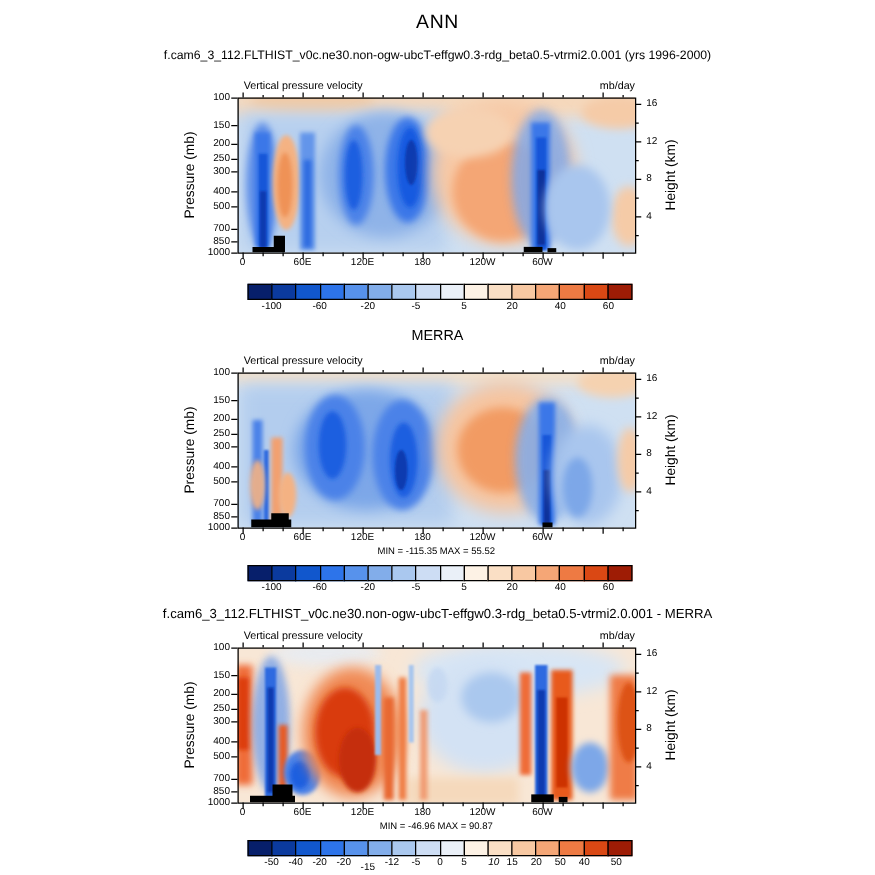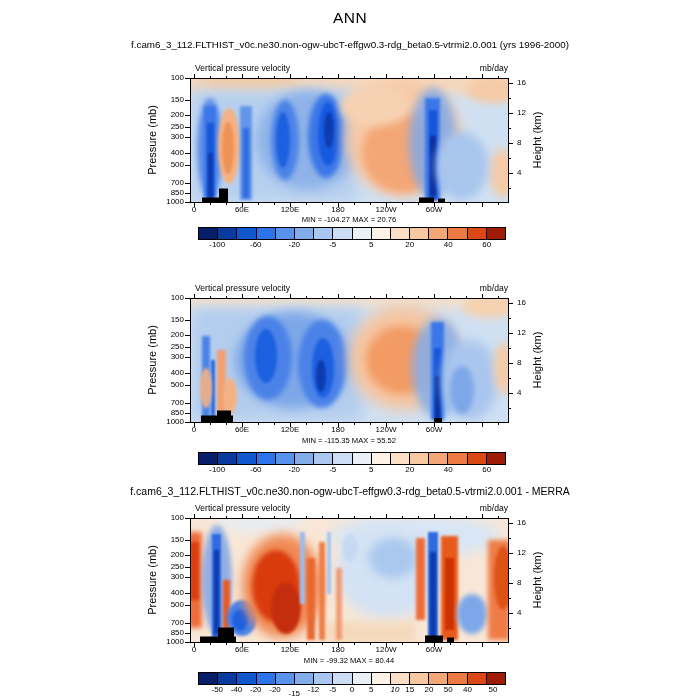--- a/index.html
+++ b/index.html
@@ -48,20 +48,21 @@
           <feGaussianBlur stdDeviation="5.5"></feGaussianBlur>
         </filter>
       <filter id="b6" x="-60%" y="-60%" width="220%" height="220%">
           <feGaussianBlur stdDeviation="7"></feGaussianBlur>
         </filter>
     </defs>
   </svg>
 
   <div class="abs main-title">ANN</div>
   <div class="abs case-title t1">f.cam6_3_112.FLTHIST_v0c.ne30.non-ogw-ubcT-effgw0.3-rdg_beta0.5-vtrmi2.0.001 (yrs 1996-2000)</div>
+  <div class="abs case-title t2">MERRA</div>
   <div class="abs case-title t3">f.cam6_3_112.FLTHIST_v0c.ne30.non-ogw-ubcT-effgw0.3-rdg_beta0.5-vtrmi2.0.001 - MERRA</div>
 
   <svg class="field" style="top:78px" viewBox="0 0 318 124" preserveAspectRatio="none">
     <rect x="-5" y="-5" width="328" height="134" fill="#cfe0f2"></rect>
     <rect x="-5" y="-8" width="328" height="24" fill="#f6d8bb" filter="url(#b5)"></rect>
     <ellipse cx="60" cy="3" rx="50" ry="9" fill="#f3cba4" filter="url(#b4)"></ellipse>
     <rect x="2" y="12" width="165" height="112" fill="#b7d0ef" filter="url(#b6)"></rect>
     <ellipse cx="118" cy="62" rx="52" ry="50" fill="#8fb3e8" filter="url(#b5)"></ellipse>
     <ellipse cx="20" cy="70" rx="13" ry="50" fill="#5e8fe8" filter="url(#b3)"></ellipse>
     <rect x="14" y="28" width="12" height="92" fill="#3b77e8" filter="url(#b2)"></rect>
@@ -88,21 +89,20 @@
     <ellipse cx="272" cy="88" rx="26" ry="34" fill="#a9c6ee" filter="url(#b4)"></ellipse>
     <path d="M12,124 L12,119.5 L29,119.5 L29,110.5 L38,110.5 L38,124 Z" fill="#000"></path>
     <rect x="229" y="119.5" width="15" height="4.5" fill="#000"></rect>
     <rect x="248" y="120.5" width="7" height="3.5" fill="#000"></rect>
   </svg>
   <div class="frame" style="top:78px"></div>
   <div class="abs inner-left" style="left:195px;top:63px">Vertical pressure velocity</div>
   <div class="abs inner-right" style="left:408px;top:63px;width:100px">mb/day</div>
   <div class="abs ylab" style="left:152px;top:140px">Pressure (mb)</div>
   <div class="abs ylab" style="left:537px;top:140px">Height (km)</div>
-  <div class="abs stats" style="top:215px">MIN = -104.27  MAX =  20.76</div>
 
   <svg class="field" style="top:298px" viewBox="0 0 318 124" preserveAspectRatio="none">
     <rect x="-5" y="-5" width="328" height="134" fill="#cfe0f2"></rect>
     <rect x="-5" y="-8" width="328" height="18" fill="#f7e0c6" filter="url(#b5)" opacity="0.9"></rect>
     <ellipse cx="300" cy="8" rx="28" ry="12" fill="#f5d2b0" filter="url(#b4)"></ellipse>
     <rect x="2" y="10" width="170" height="112" fill="#b3cdee" filter="url(#b6)"></rect>
     <ellipse cx="103" cy="62" rx="58" ry="48" fill="#7da7e8" filter="url(#b5)"></ellipse>
     <ellipse cx="78" cy="60" rx="24" ry="42" fill="#4b82e8" filter="url(#b3)"></ellipse>
     <ellipse cx="132" cy="66" rx="24" ry="44" fill="#4b82e8" filter="url(#b3)"></ellipse>
     <ellipse cx="76" cy="58" rx="11" ry="27" fill="#1f5fe0" filter="url(#b2)"></ellipse>
@@ -166,21 +166,21 @@
     <ellipse cx="313" cy="60" rx="9" ry="32" fill="#dd5218" filter="url(#b2)"></ellipse>
     <path d="M10,124 L10,118.5 L28,118.5 L28,109.5 L44,109.5 L44,118.5 L46,118.5 L46,124 Z" fill="#000"></path>
     <rect x="235" y="117.5" width="18" height="6.5" fill="#000"></rect>
     <rect x="257" y="119.5" width="7" height="4.5" fill="#000"></rect>
   </svg>
   <div class="frame" style="top:518px"></div>
   <div class="abs inner-left" style="left:195px;top:503px">Vertical pressure velocity</div>
   <div class="abs inner-right" style="left:408px;top:503px;width:100px">mb/day</div>
   <div class="abs ylab" style="left:152px;top:580px">Pressure (mb)</div>
   <div class="abs ylab" style="left:537px;top:580px">Height (km)</div>
-  <div class="abs stats" style="top:656px">MIN = -99.32  MAX =  80.44</div>
+  <div class="abs stats" style="top:656px">MIN = -46.96  MAX =  90.87</div>
 
 <div class="tick" style="left: 185px; top: 78px; width: 5px; height: 1px;"></div>
     <div class="ticklab plab" style="left: 148px; top: 74px;">100</div>
     <div class="tick" style="left: 185px; top: 99.8353px; width: 5px; height: 1px;"></div>
     <div class="ticklab plab" style="left: 148px; top: 95.8353px;">150</div>
     <div class="tick" style="left: 185px; top: 115.328px; width: 5px; height: 1px;"></div>
     <div class="ticklab plab" style="left: 148px; top: 111.328px;">200</div>
     <div class="tick" style="left: 185px; top: 127.345px; width: 5px; height: 1px;"></div>
     <div class="ticklab plab" style="left: 148px; top: 123.345px;">250</div>
     <div class="tick" style="left: 185px; top: 137.163px; width: 5px; height: 1px;"></div>

